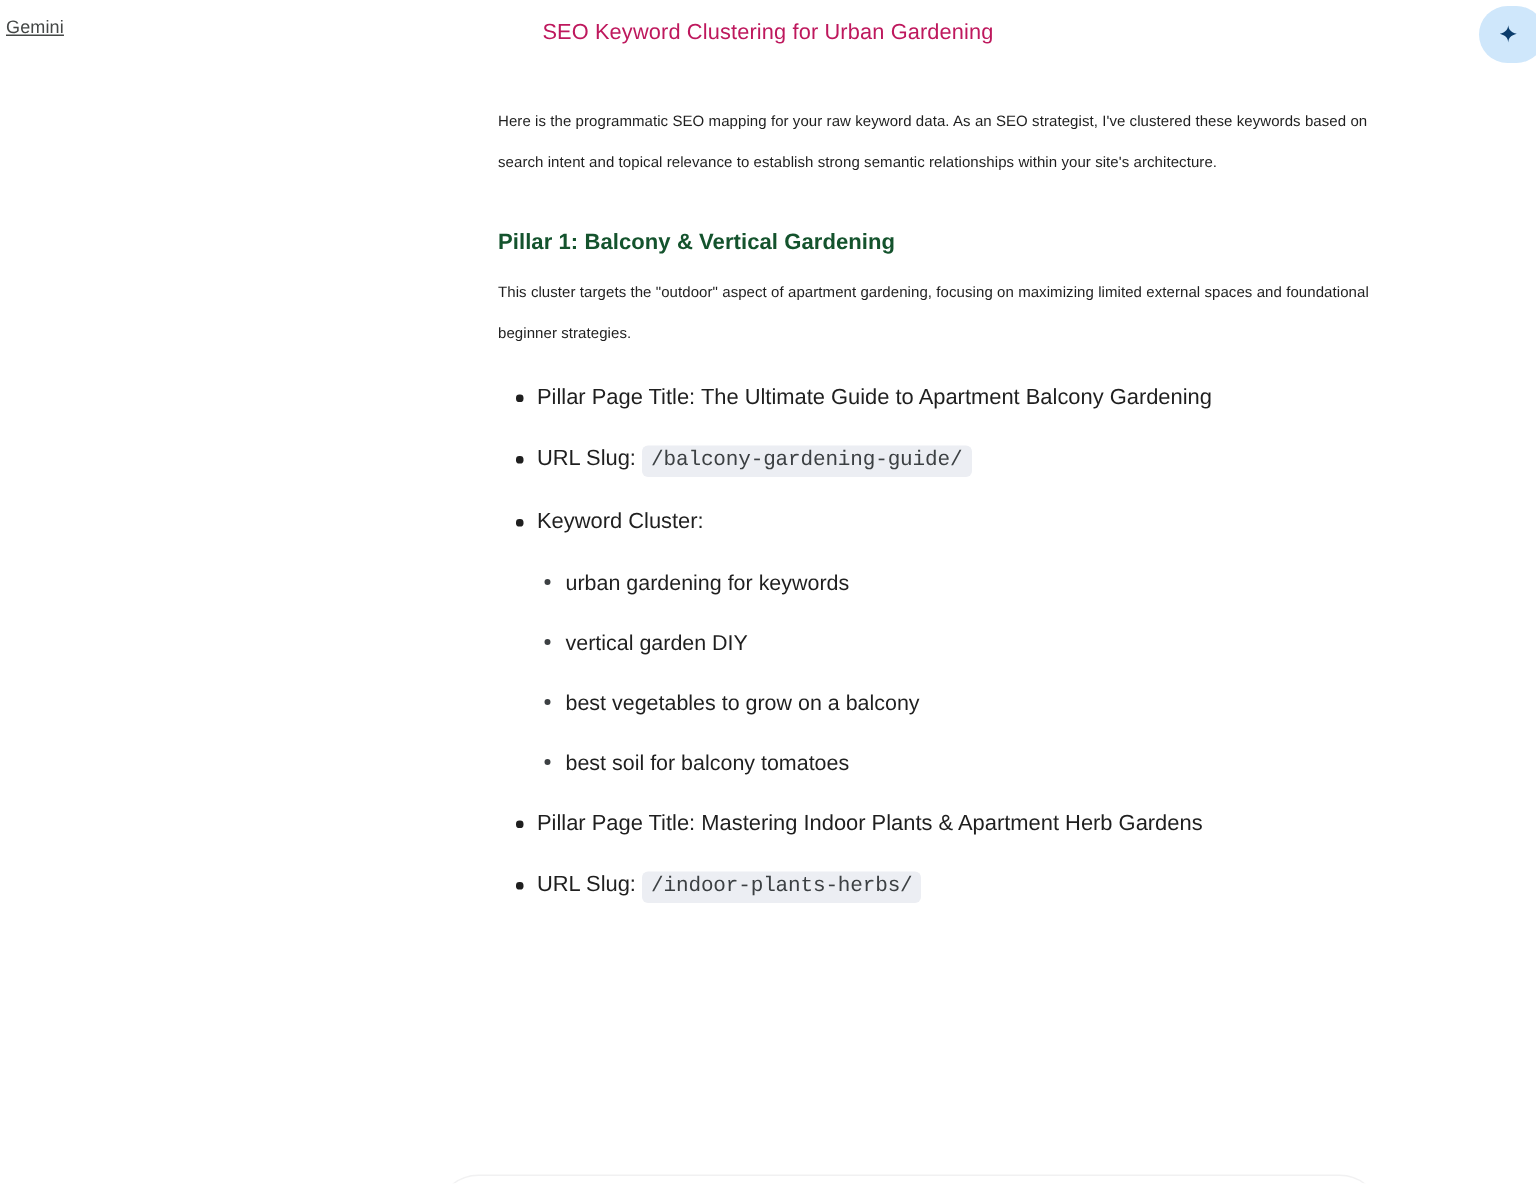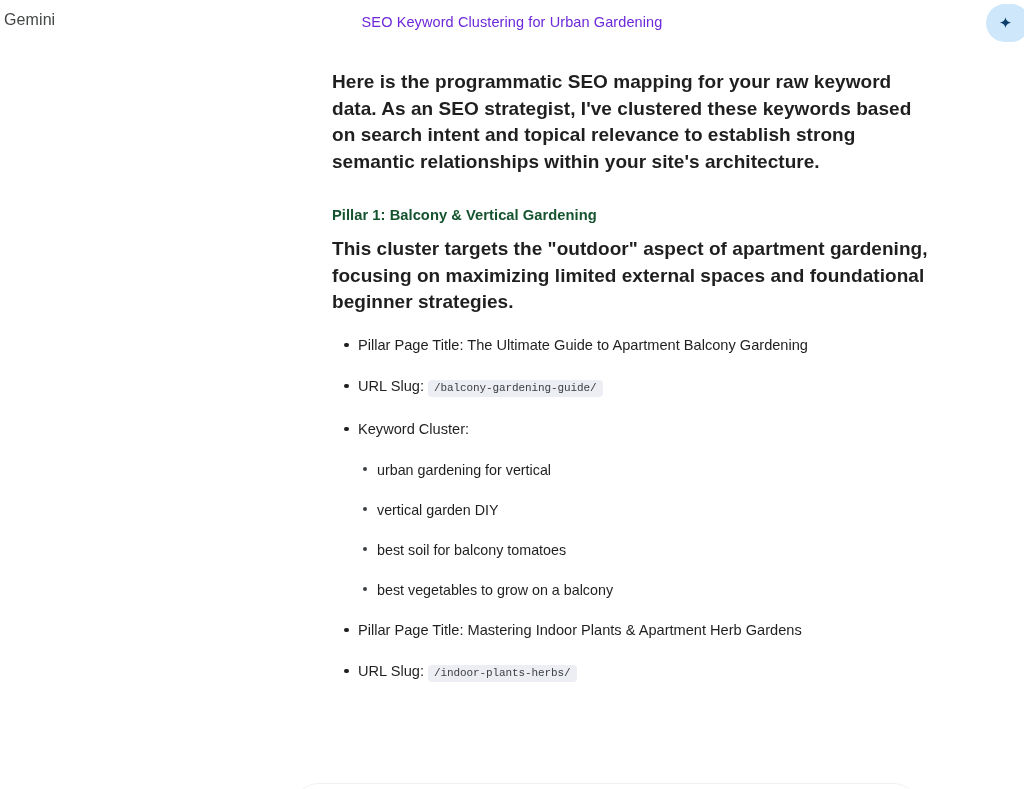--- a/index.html
+++ b/index.html
@@ -28,35 +28,36 @@
     width: 1024px;
     height: 47px;
     background: #ffffff;
     z-index: 10;
   }
 
   .brand {
     position: absolute;
     left: 4px;
     top: 11px;
-    font-size: 16px;
+    font-size: 12px;
     font-weight: 400;
     color: #444746;
     letter-spacing: 0.1px;
+    text-decoration: underline;
   }
 
   .conv-title {
     position: absolute;
     left: 0;
     top: 14px;
     width: 1024px;
     text-align: center;
     font-size: 14.5px;
     font-weight: 400;
-    color: #6d28d9;
+    color: #be185d;
     letter-spacing: 0.1px;
   }
 
   .gem-pill {
     position: absolute;
     right: -6px;
     top: 4px;
     width: 44px;
     height: 38px;
     border-radius: 19px;
@@ -70,25 +71,24 @@
   
   .content {
     position: absolute;
     top: 47px;
     left: 332px;
     width: 600px;
     color: #1f1f1f;
   }
 
   p.para {
-    font-size: 19px;
+    font-size: 10px;
     line-height: 26.5px;
     color: #1f1f1f;
     letter-spacing: 0.05px;
-    font-weight: bold;
   }
 
   .intro { margin-top: 22px; }
 
   h3.pillar-head {
     font-size: 14.7px;
     font-weight: 700;
     color: #14532d;
     margin-top: 32px;
     margin-bottom: 13px;
@@ -118,21 +118,21 @@
     width: 4.5px;
     height: 4.5px;
     border-radius: 50%;
     background: #1f1f1f;
   }
 
   .lbl { font-weight: 400; }
 
   code.slug {
     font-family: "Liberation Mono", monospace;
-    font-size: 11px;
+    font-size: 14px;
     background: #eceef3;
     color: #3c4043;
     border-radius: 4px;
     padding: 2px 6px 3px 6px;
     letter-spacing: -0.1px;
   }
 
   ul.lvl2 {
     list-style: none;
     margin-top: 15px;
@@ -216,24 +216,24 @@
       <li>
         <span class="lbl">URL Slug:</span>
         <code class="slug">/balcony-gardening-guide/</code>
       </li>
       <li>
         <span class="lbl">Keyword Cluster:</span>
       </li>
     </ul>
 
     <ul class="lvl2 kw-sub">
-      <li>urban gardening for vertical</li>
+      <li>urban gardening for keywords</li>
       <li>vertical garden DIY</li>
+      <li>best vegetables to grow on a balcony</li>
       <li>best soil for balcony tomatoes</li>
-      <li>best vegetables to grow on a balcony</li>
     </ul>
 
 
     <ul class="lvl1">
       <li>
         <span class="lbl">Pillar Page Title:</span>
         <span>Mastering Indoor Plants &amp; Apartment Herb Gardens</span>
       </li>
       <li>
         <span class="lbl">URL Slug:</span>

